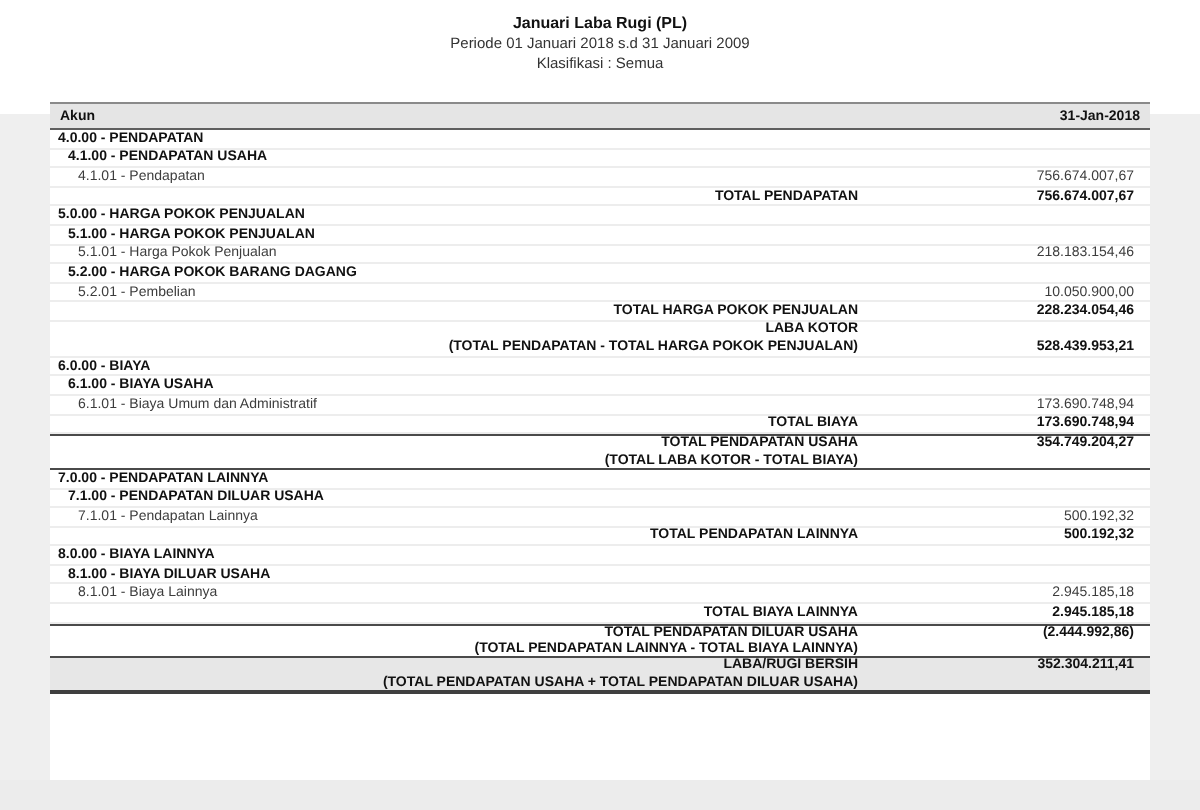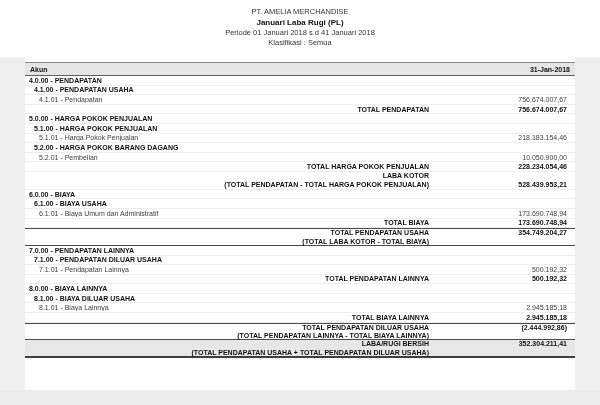--- a/index.html
+++ b/index.html
@@ -45,23 +45,22 @@
   .row.dark { border-top:1px solid #4a4a4a; border-bottom:1px solid #4a4a4a; }
   .row.net  { background:#e7e7e7; border-bottom:2.5px solid #3f3f3f; }
 </style>
 </head>
 <body>
 
 <div class="canvas">
   <div class="page">
 
     <div class="rheader">
-      <div class="company">PT. AMELIA MERCHANDISE</div>
       <div class="title">Januari Laba Rugi (PL)</div>
-      <div class="period">Periode 01 Januari 2018 s.d 41 Januari 2018</div>
+      <div class="period">Periode 01 Januari 2018 s.d 31 Januari 2009</div>
       <div class="klas">Klasifikasi : Semua</div>
     </div>
 
     <div class="colhead">
       <span>Akun</span>
       <span>31-Jan-2018</span>
     </div>
 
     <div class="rows">
         <div class="row section">

